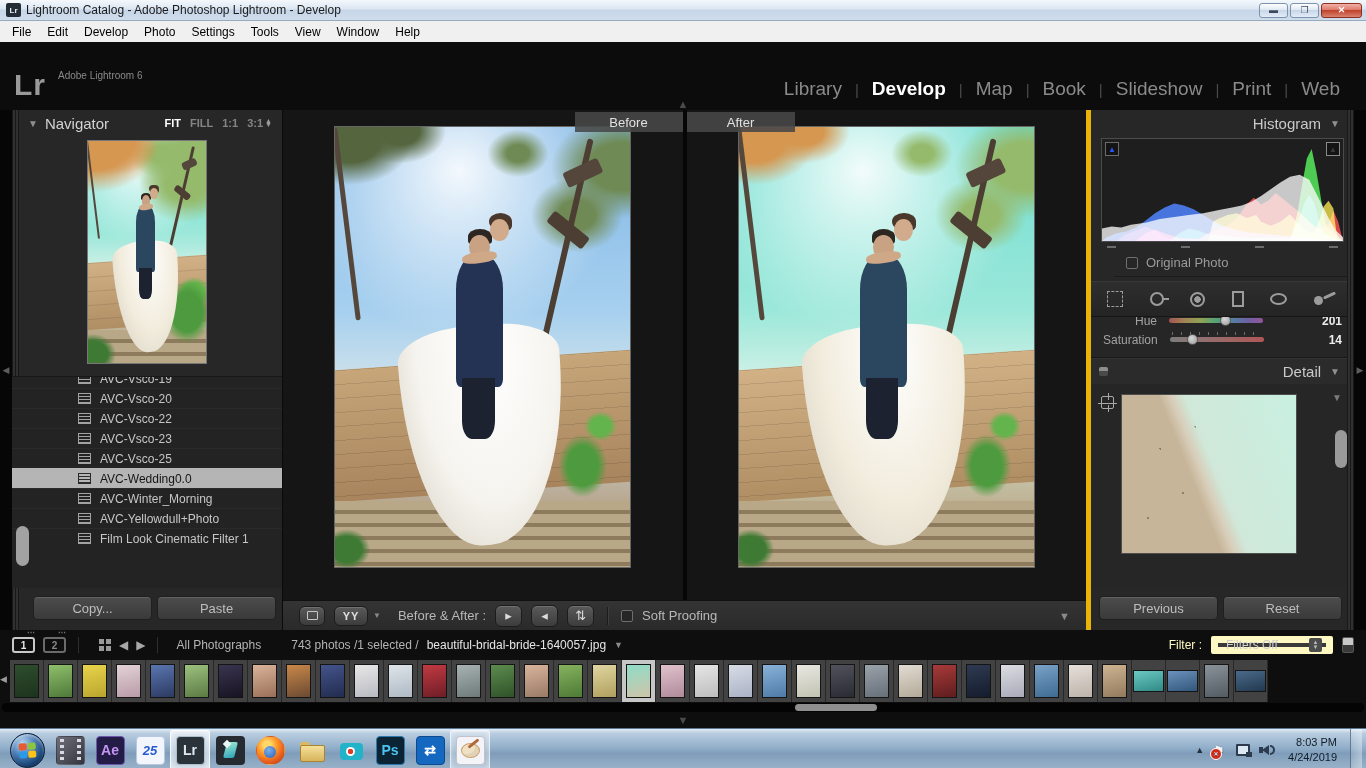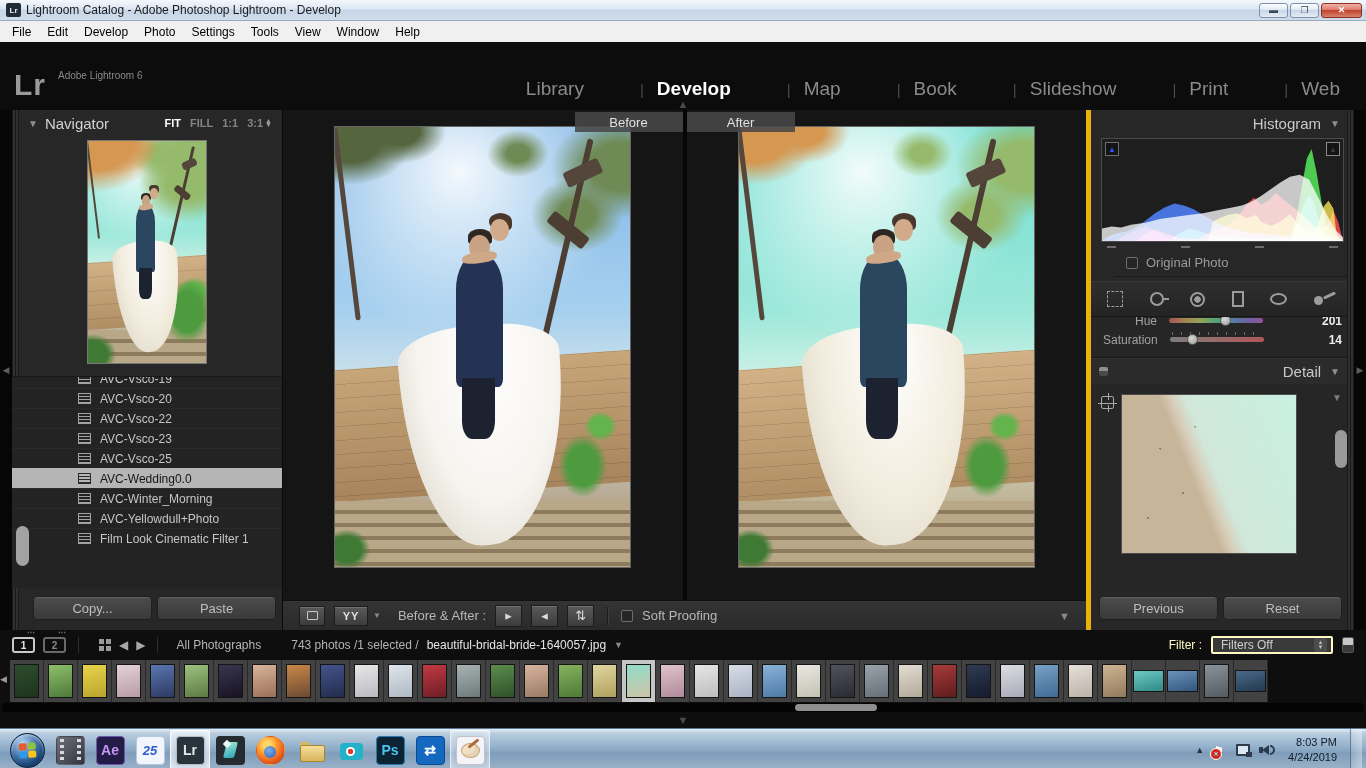--- a/index.html
+++ b/index.html
@@ -19,21 +19,21 @@
   .menu-item { font-size:12px; color:#000; padding:2px 8px; }
 
   
   .lr-top { height:68px; background:#0c0c0c; display:flex; align-items:flex-end; justify-content:space-between; padding:0 26px 10px 14px; position:relative; flex:0 0 68px; }
   .identity { display:flex; align-items:flex-start; gap:12px; }
   .lr-logo { font-size:30px; font-weight:bold; color:#9a9a9a; line-height:1; letter-spacing:1px; }
   .id-lines { display:flex; gap:2px; }
   .id-line1 { font-size:10px; color:#8a8a8a; }
   .id-line2 { font-size:17px; color:#ababab; }
   .id-arrow { font-size:10px; color:#9a9a9a; margin-left:8px; }
-  .modules { display:flex; align-items:flex-end;gap:43px; }
+  .modules { display:flex; align-items:flex-end; }
   .module-tab { display:flex; align-items:center; }
   .m-sep { color:#4a4a4a; font-size:15px; padding:0 13px; }
   .module-tab:first-child .m-sep { display:none; }
   .m-label { font-size:19px; color:#8a8a8a; }
   .module-tab.active .m-label { color:#ffffff; font-weight:bold; }
   .top-collapse { position:absolute; left:50%; bottom:0; transform:translateX(-50%); color:#4a4a4a; font-size:11px; }
 
   
   .main-row { flex:0 0 518px; display:flex; background:#151515; }
   .gutter { flex:0 0 12px; background:#060606; display:flex; align-items:center; justify-content:center; color:#5d5d5d; font-size:9px; }
@@ -101,21 +101,21 @@
   .ph-legs { left:43%; top:57%; width:11%; height:14%; background:#1c2230; border-radius:0 0 30% 30%; }
   .ph-head1 { left:45.5%; top:24.5%; width:7%; height:5.5%; background:#c9a183; border-radius:50%; }
   .ph-hair1 { left:45%; top:23.2%; width:8%; height:3.4%; background:#2e2620; border-radius:50% 50% 20% 20%; }
   .ph-head2 { left:52.5%; top:21%; width:6.5%; height:5%; background:#d2ab8c; border-radius:50%; }
   .ph-hair2 { left:52%; top:19.6%; width:8%; height:4%; background:#4a382c; border-radius:50% 50% 30% 55%; }
   .ph-arm { left:43%; top:28.5%; width:12%; height:2.6%; background:#cfa888; border-radius:40%; transform:rotate(-8deg); }
   .ph-dress { left:23%; top:45%; width:55%; height:50%; background:radial-gradient(ellipse at 55% 12%, #ffffff, var(--dress) 55%, #d9d3c6 95%); border-radius:48% 40% 52% 46% / 16% 14% 86% 88%; transform:rotate(-4deg); }
 
   
   .dev-toolbar { flex:0 0 30px; background:linear-gradient(180deg,#343434,#2a2a2a); border-top:1px solid #101010; display:flex; align-items:center; gap:9px; padding:0 16px; color:#b8b8b8; font-size:13px; }
-  .tbtn-sm { height:20px; border-radius:0; border:1px solid #1c1c1c; background:linear-gradient(180deg,#5a5a5a,#3c3c3c); display:flex; align-items:center; justify-content:center; box-shadow:inset 0 1px 0 rgba(255,255,255,.15); }
+  .tbtn-sm { height:20px; border-radius:6px; border:1px solid #1c1c1c; background:linear-gradient(180deg,#5a5a5a,#3c3c3c); display:flex; align-items:center; justify-content:center; box-shadow:inset 0 1px 0 rgba(255,255,255,.15); }
   .loupe-ico { width:11px; height:9px; border:1px solid #c8c8c8; border-radius:1px; }
   .yy-txt { font-size:11px; font-weight:bold; color:#e0e0e0; letter-spacing:1px; }
   .mini-caret { color:#8a8a8a; font-size:8px; margin-left:-4px; }
   .ba-label { margin-left:8px; }
   .arrow-btn { width:27px; height:22px; color:#dcdcdc; font-size:13px; }
   .tb-divider { width:1px; height:18px; background:#1c1c1c; box-shadow:1px 0 0 #3f3f3f; margin:0 4px; }
   .checkbox { width:12px; height:12px; border:1px solid #6f6f6f; background:#262626; border-radius:2px; }
   .tb-caret-right { margin-left:auto; color:#8a8a8a; font-size:11px; }
 
   
@@ -188,21 +188,21 @@
   .grid-ico { display:inline-grid; grid-template-columns:5px 5px; gap:2px; margin-left:8px; }
   .grid-ico span { width:5px; height:5px; background:#9a9a9a; }
   .fs-arrow { color:#a8a8a8; font-size:12px; }
   .fs-sep { width:1px; height:16px; background:#2e2e2e; margin:0 4px; }
   .fs-source { color:#b4b4b4; margin-left:6px; }
   .fs-count { color:#b4b4b4; margin-left:22px; }
   .fs-filename { color:#e6e6e6; }
   .fs-caret { color:#8a8a8a; font-size:9px; }
   .fs-right { margin-left:auto; display:flex; align-items:center; gap:9px; }
   .filter-label { color:#fef9c3;text-align:right; }
-  .filter-dd { width:122px; height:18px; background:#3a3a3a; border:2px solid #fef9c3; border-radius:2px; display:flex; align-items:center; padding:0 4px 0 8px; color:#cfcfcf; font-size:12px; }
+  .filter-dd { width:122px; height:18px; background:#3a3a3a; border:7px solid #fef9c3; border-radius:2px; display:flex; align-items:center; padding:0 4px 0 8px; color:#cfcfcf; font-size:12px; }
   .dd-updown { margin-left:auto; width:13px; height:14px; background:#4c4c4c; border-radius:2px; display:flex; flex-direction:column; align-items:center; justify-content:center; font-size:6px; color:#bbb; line-height:.9; }
   .fs-toggle { width:12px; height:16px; border:1px solid #555; border-radius:2px; background:linear-gradient(180deg,#c8c8c8 50%,#3a3a3a 50%); }
   .thumb-row { height:42px; display:flex; overflow:hidden; padding-left:10px; position:relative; }
   .fs-left-arrow { position:absolute; left:0; top:44px; color:#9a9a9a; font-size:9px; z-index:5; }
   .thumb-cell { flex:0 0 34px; height:42px; background:#424242; border-right:1px solid #282828; display:flex; align-items:center; justify-content:center; }
   .thumb-cell.selected { background:#c6c6c6; }
   .thumb { width:25px; height:34px; border:1px solid #151515; background:linear-gradient(165deg, var(--c1), var(--c2)); }
   .thumb-cell.land .thumb { width:31px; height:22px; }
   .fs-scroll { height:9px; margin:1px 2px 0; background:#040404; border-radius:4px; position:relative; }
   .fs-scroll-thumb { position:absolute; left:793px; top:1px; width:82px; height:7px; background:#8f8f8f; border-radius:4px; }

